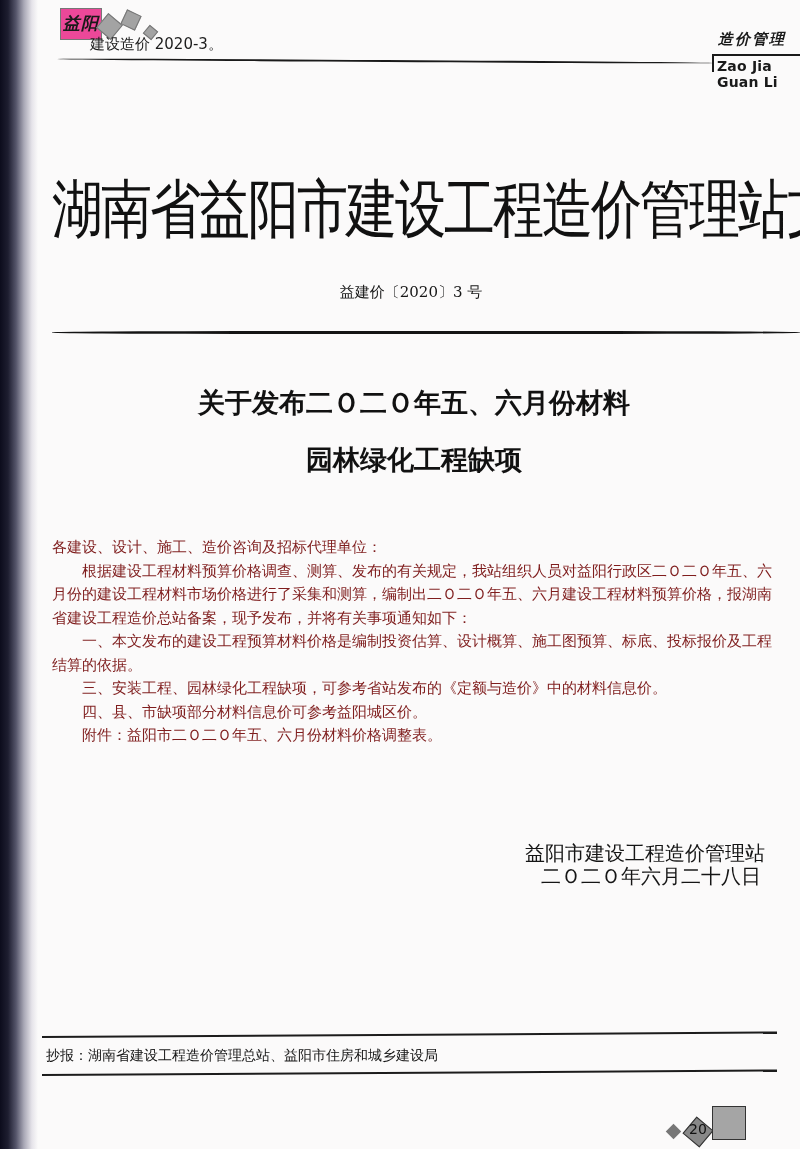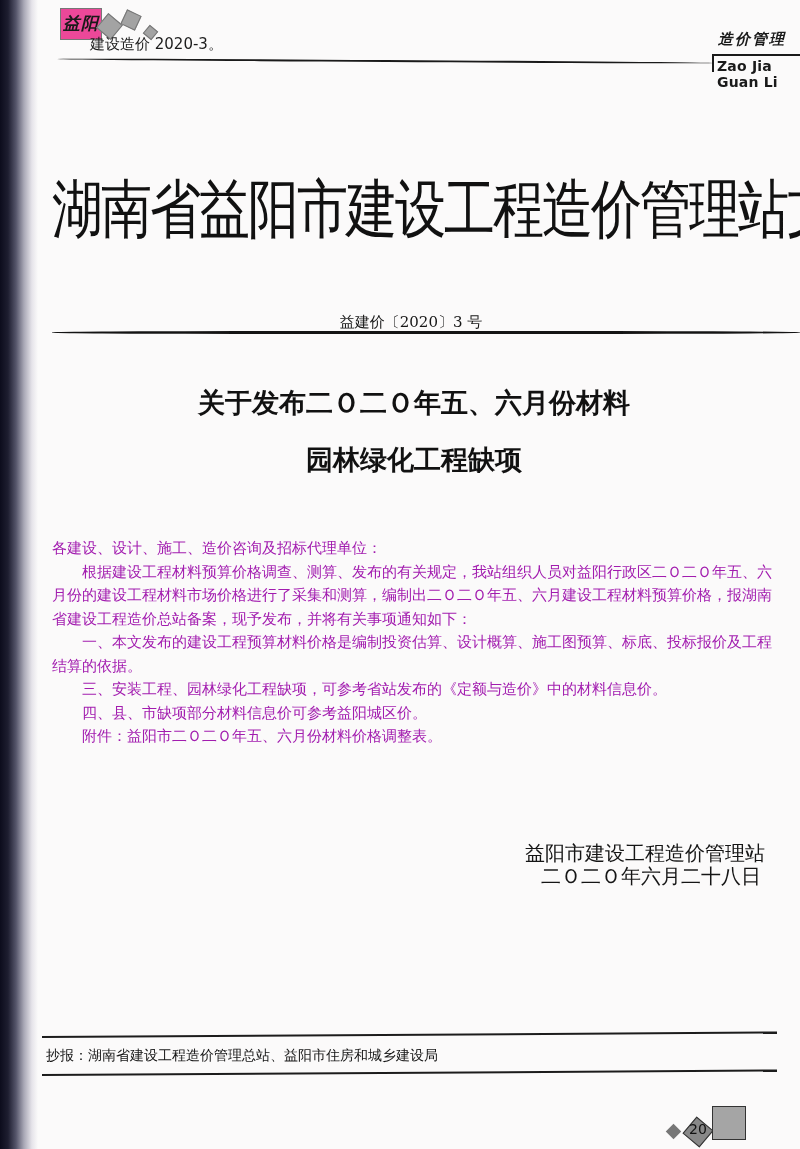--- a/index.html
+++ b/index.html
@@ -50,37 +50,37 @@
     }
     
     .masthead {
       position: absolute; left: 52px; top: 160px; width: 745px;
       font-family: "DejaVu Serif", serif; font-size: 51px; line-height: 80px;
       white-space: nowrap; letter-spacing: -2px; color: #111;
       transform: scaleY(1.25); transform-origin: top left;
     }
     .doc-number {
       position: absolute; left: 0; width: 800px; top: 283px; text-align: center;
-      font-size: 15px; padding-left: 22px; box-sizing: border-box; margin-top: 30px;
+      font-size: 15px; padding-left: 22px; box-sizing: border-box;
     }
     .red-rule {
       position: absolute; left: 52px; top: 331px; width: 748px; height: 3px;
       background: #141414; border-radius: 40%;
     }
     .title-line {
       position: absolute; left: 0; width: 800px; text-align: center;
       font-family: "DejaVu Serif", serif; font-weight: bold; font-size: 27px; color: #111;
       padding-left: 28px; box-sizing: border-box; white-space: nowrap;
     }
     .t1 { top: 385px; }
     .t2 { top: 442px; }
     
     .body-text {
       position: absolute; left: 52px; top: 536px; width: 730px;
-      font-family: Liberation Sans, sans-serif; font-size: 15px; line-height: 23.5px; color: #a21caf;
+      font-family: Liberation Serif, serif; font-size: 15px; line-height: 23.5px; color: #7f1d1d;
     }
     .body-text p { margin: 0; }
     .indent { text-indent: 30px; }
     .sign {
       position: absolute; left: 525px; top: 842px; font-size: 20px; line-height: 23px; text-align: center;
     }
     .sign .date { padding-left: 12px; }
     
     .cc-rule-top {
       position: absolute; left: 42px; top: 1036px; width: 735px; height: 2px;

